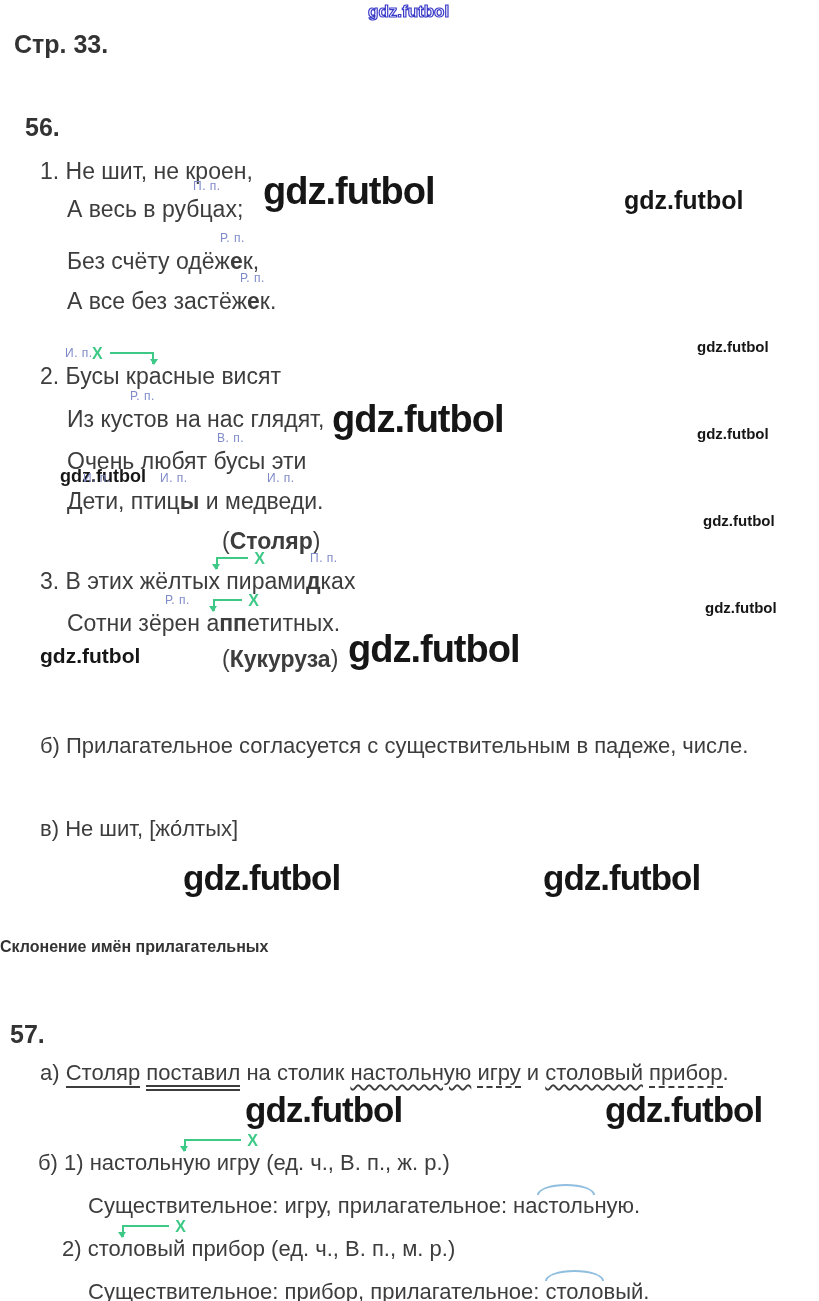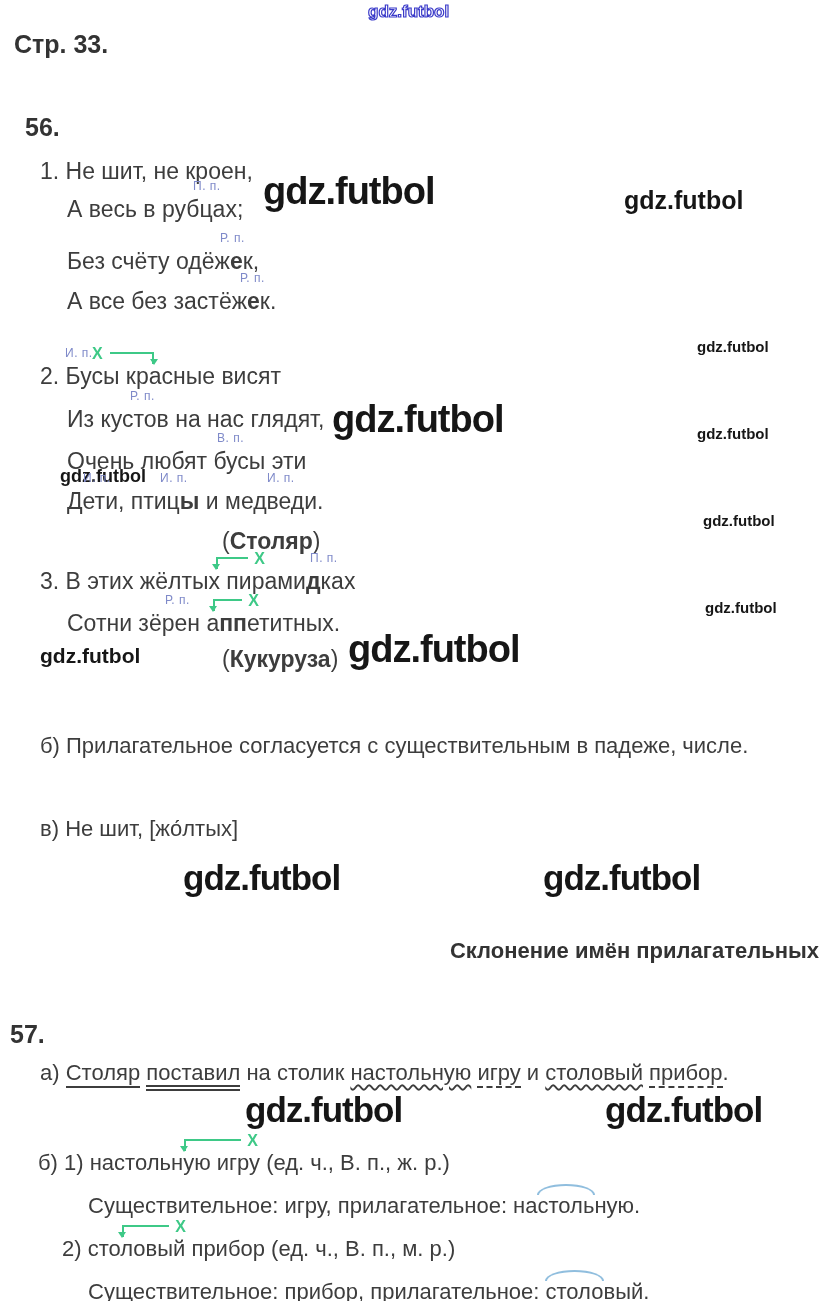--- a/index.html
+++ b/index.html
@@ -6,21 +6,21 @@
   .page{
     position:relative; width:819px; height:1301px; background:#ffffff;
     font-family:"Liberation Sans", sans-serif; color:#3d3d3d; overflow:hidden;
   }
   .line{position:absolute; white-space:nowrap; font-size:23px; line-height:1.15; color:#3d3d3d;}
   .sm{font-size:22px;}
   .hnum{position:absolute; font-size:25px; font-weight:700; color:#333;}
   .b{font-weight:700;}
   .answer{font-weight:700;}
   .paren{font-weight:400;}
-  .heading{position:absolute; left:0; width:819px; text-align:right; font-size:22px; font-weight:700; color:#333;}
+  .heading{position:absolute; left:0; width:819px; text-align:left; font-size:16px; font-weight:700; color:#333;}
 
   
   .ann{position:absolute; top:-16px; font-size:12px; color:#7f8ac9; letter-spacing:.5px; white-space:nowrap;}
 
   
   .garrow{position:absolute; top:-11px; height:10px; border-top:2.5px solid #3ec987;}
   .ga-a{border-right:2.5px solid #3ec987;}
   .ga-a::after{content:''; position:absolute; right:-6px; bottom:-5px; border:4.5px solid transparent; border-top:6px solid #3ec987;}
   .ga-a .xmark{left:-18px;}
   .ga-b{border-left:2.5px solid #3ec987;}

